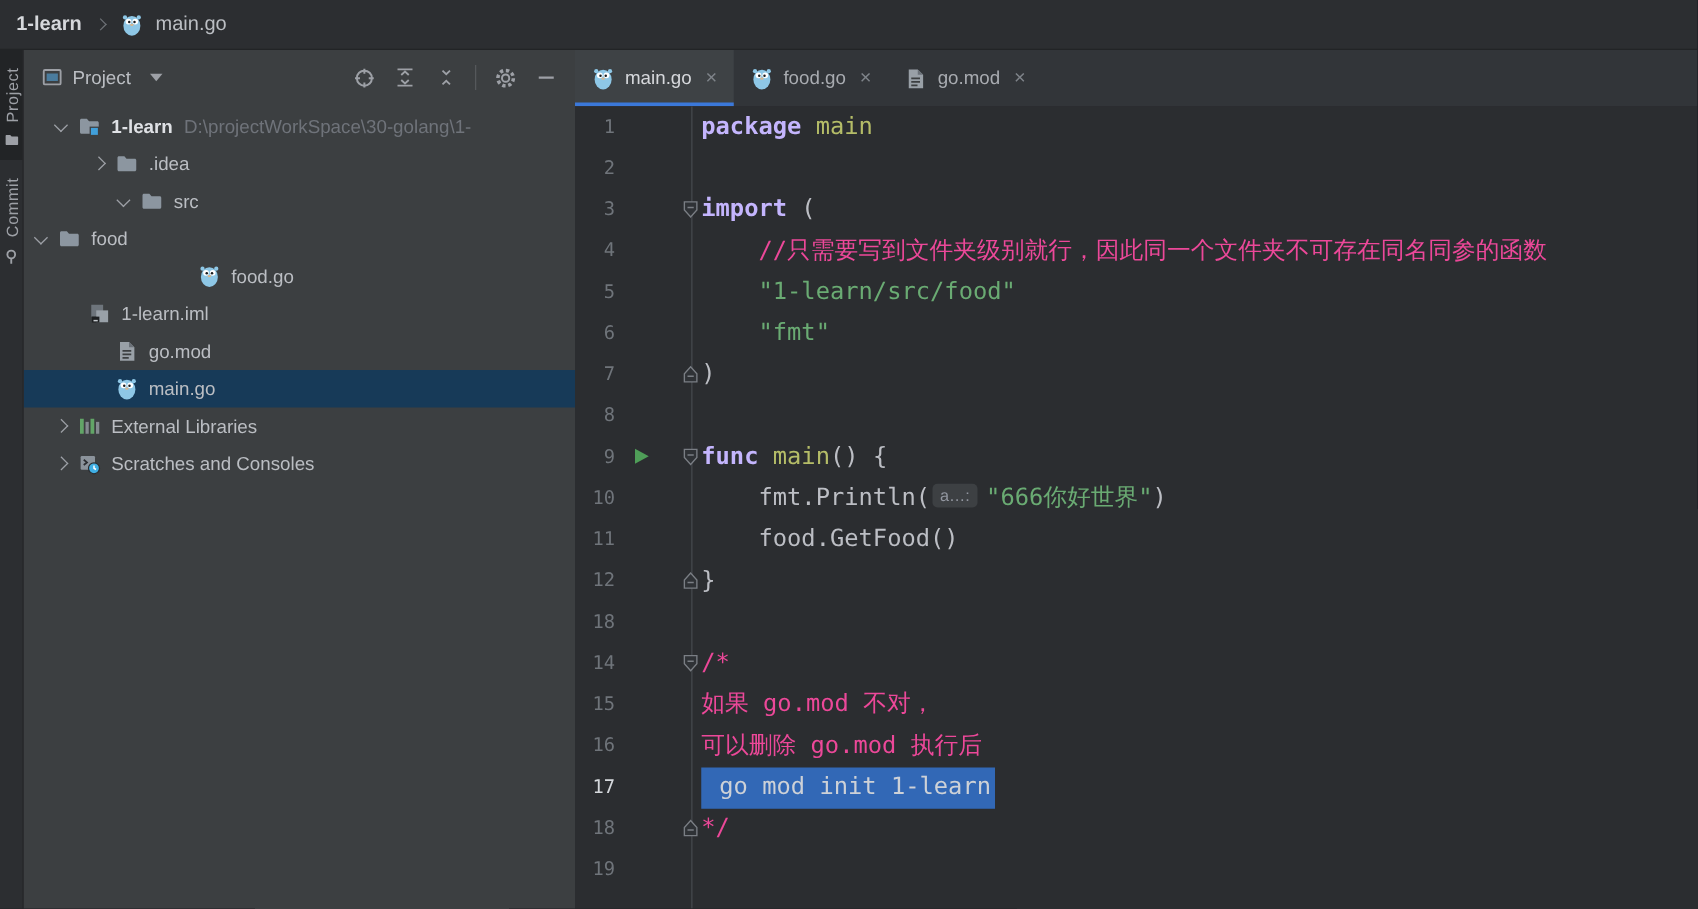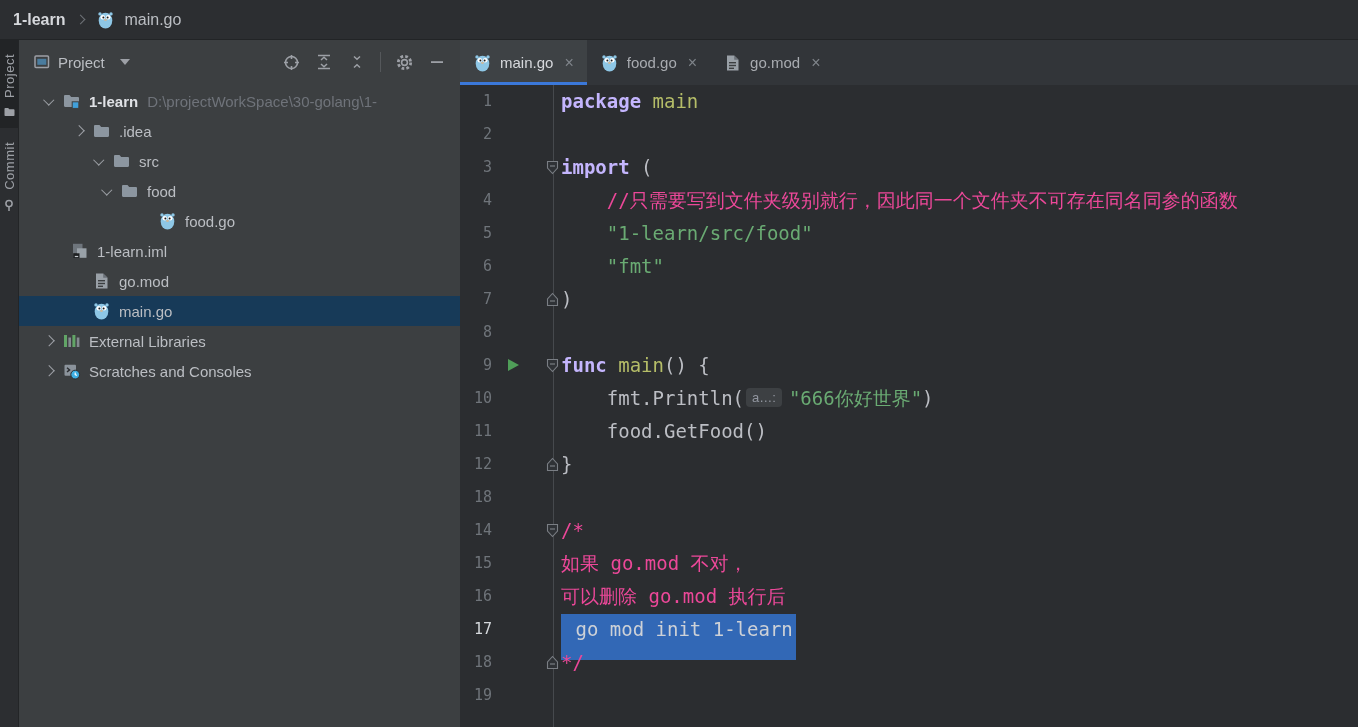--- a/index.html
+++ b/index.html
@@ -65,21 +65,21 @@
              border-left:11px solid #4F9E58; border-top:6.5px solid transparent; border-bottom:6.5px solid transparent; }
   .fold-marker { position:absolute; left:86px; top:9px; width:13px; height:15px; }
   .code-text { position:absolute; left:101px; top:0; font-size:19px; line-height:33px; white-space:pre; color:#BCBEC4; }
   .tk-k { color:#c4b5fd;font-weight:bold; }
   .tk-f { color:#B5BD68; }
   .tk-s { color:#6AAB73; }
   .tk-c { color:#ec4899; }
   .tk-i { display:inline-block; background:#3D4043; color:#9296A0; font-size:13px;
           font-family:"Liberation Sans",sans-serif; border-radius:4px; padding:2px 6px; margin:0 7px 0 2px;
           vertical-align:3px; line-height:normal; }
-  .tk-sel { background:#3268B6; color:#CDD1D7; padding:4px 3px 20px; }
+  .tk-sel { background:#3268B6; color:#CDD1D7; padding:4px 3px 7px; }
 </style>
 </head>
 <body>
 
 <div class="app">
 
   <div class="topbar">
     <span class="bc-project">1-learn</span>
     <span class="bc-sep"></span>
     <span class="icon-slot">
@@ -201,21 +201,21 @@
           <span class="chev-slot">
             <span class="chev down"></span>
           </span>
           <span class="tree-icon">
             <svg width="19" height="18" viewBox="0 0 19 18">
               <path d="M2 4.2c0-.7.5-1.2 1.2-1.2h4.3l1.7 1.9h6.6c.7 0 1.2.5 1.2 1.2v7.7c0 .7-.5 1.2-1.2 1.2H3.2c-.7 0-1.2-.5-1.2-1.2z" fill="#8C96A0"></path>
             </svg>
           </span>
           <span class="tree-label">src</span>
         </div>
-        <div class="tree-row" style="padding-left: 74px;">
+        <div class="tree-row" style="">
           <span class="chev-slot">
             <span class="chev down"></span>
           </span>
           <span class="tree-icon">
             <svg width="19" height="18" viewBox="0 0 19 18">
               <path d="M2 4.2c0-.7.5-1.2 1.2-1.2h4.3l1.7 1.9h6.6c.7 0 1.2.5 1.2 1.2v7.7c0 .7-.5 1.2-1.2 1.2H3.2c-.7 0-1.2-.5-1.2-1.2z" fill="#8C96A0"></path>
             </svg>
           </span>
           <span class="tree-label">food</span>
         </div>

